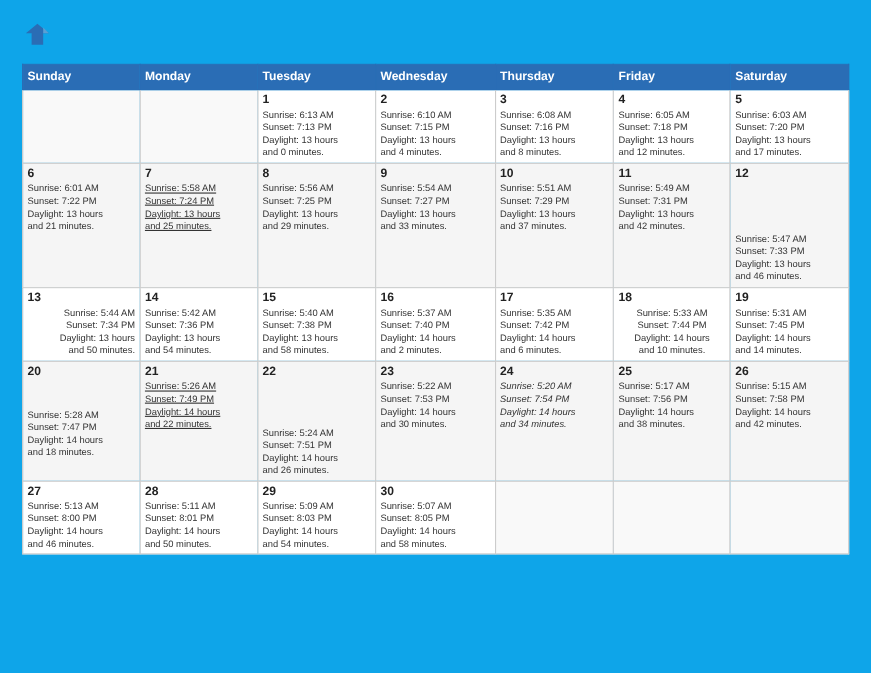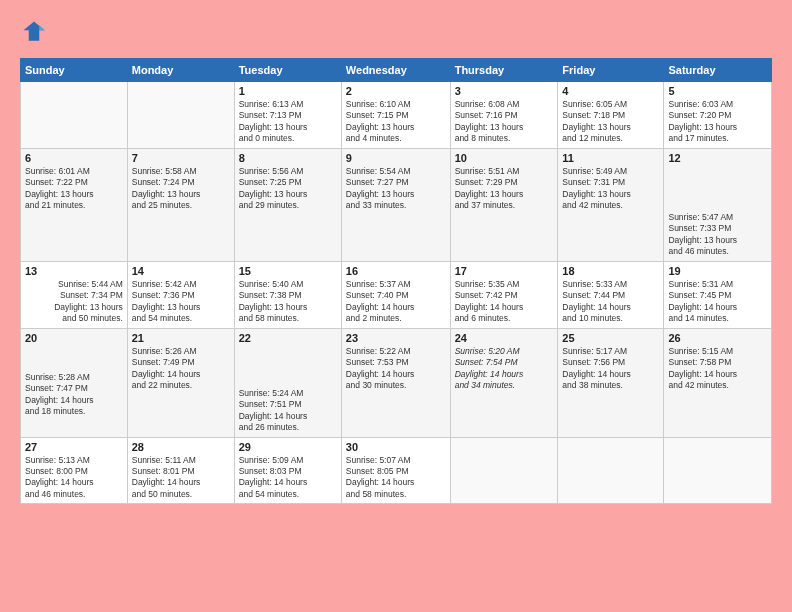--- a/index.html
+++ b/index.html
@@ -7,21 +7,21 @@
       font-family: Arial, sans-serif;
       background: #fff;
       width: 792px;
       height: 612px;
       overflow: hidden;
     }
     .page {
       width: 792px;
       height: 612px;
       padding: 18px 20px 10px 20px;
-      background: #fca5a5;
+      background: #0ea5e9;
     }
     .header {
       display: flex;
       justify-content: space-between;
       align-items: flex-start;
       margin-bottom: 12px;
     }
     .logo {
       display: flex;
       align-items: center;
@@ -176,21 +176,21 @@
         <tr class="row-shade">
           <td>
             <div class="day-number">6</div>
             <div class="day-info" style="white-space: pre-line;">Sunrise: 6:01 AM
 Sunset: 7:22 PM
 Daylight: 13 hours
 and 21 minutes.</div>
           </td>
           <td>
             <div class="day-number">7</div>
-            <div class="day-info" style="white-space: pre-line;">Sunrise: 5:58 AM
+            <div class="day-info" style="white-space: pre-line; text-decoration: underline;">Sunrise: 5:58 AM
 Sunset: 7:24 PM
 Daylight: 13 hours
 and 25 minutes.</div>
           </td>
           <td>
             <div class="day-number">8</div>
             <div class="day-info" style="white-space: pre-line;">Sunrise: 5:56 AM
 Sunset: 7:25 PM
 Daylight: 13 hours
 and 29 minutes.</div>
@@ -255,21 +255,21 @@
           </td>
           <td>
             <div class="day-number">17</div>
             <div class="day-info" style="white-space: pre-line;">Sunrise: 5:35 AM
 Sunset: 7:42 PM
 Daylight: 14 hours
 and 6 minutes.</div>
           </td>
           <td>
             <div class="day-number">18</div>
-            <div class="day-info" style="white-space: pre-line;">Sunrise: 5:33 AM
+            <div class="day-info" style="white-space: pre-line; text-align: center;">Sunrise: 5:33 AM
 Sunset: 7:44 PM
 Daylight: 14 hours
 and 10 minutes.</div>
           </td>
           <td>
             <div class="day-number">19</div>
             <div class="day-info" style="white-space: pre-line;">Sunrise: 5:31 AM
 Sunset: 7:45 PM
 Daylight: 14 hours
 and 14 minutes.</div>
@@ -278,21 +278,21 @@
         <tr class="row-shade">
           <td>
             <div class="day-number">20</div>
             <div class="day-info" style="white-space: pre-line; margin-top: 28px;">Sunrise: 5:28 AM
 Sunset: 7:47 PM
 Daylight: 14 hours
 and 18 minutes.</div>
           </td>
           <td>
             <div class="day-number">21</div>
-            <div class="day-info" style="white-space: pre-line;">Sunrise: 5:26 AM
+            <div class="day-info" style="white-space: pre-line; text-decoration: underline;">Sunrise: 5:26 AM
 Sunset: 7:49 PM
 Daylight: 14 hours
 and 22 minutes.</div>
           </td>
           <td>
             <div class="day-number">22</div>
             <div class="day-info" style="white-space: pre-line; margin-top: 44px;">Sunrise: 5:24 AM
 Sunset: 7:51 PM
 Daylight: 14 hours
 and 26 minutes.</div>

